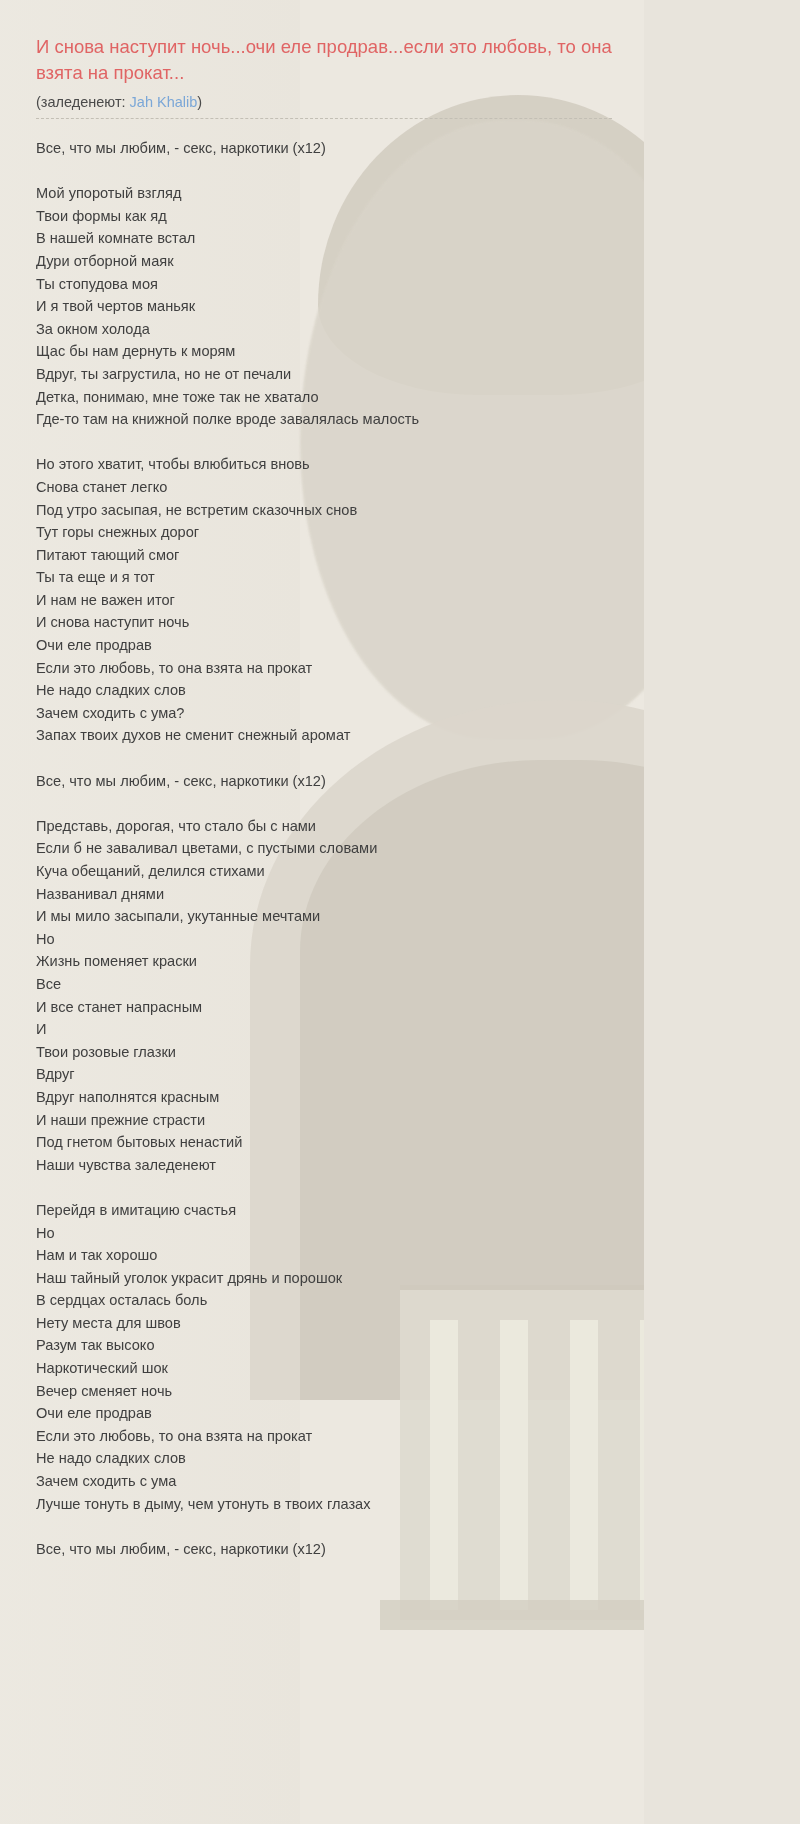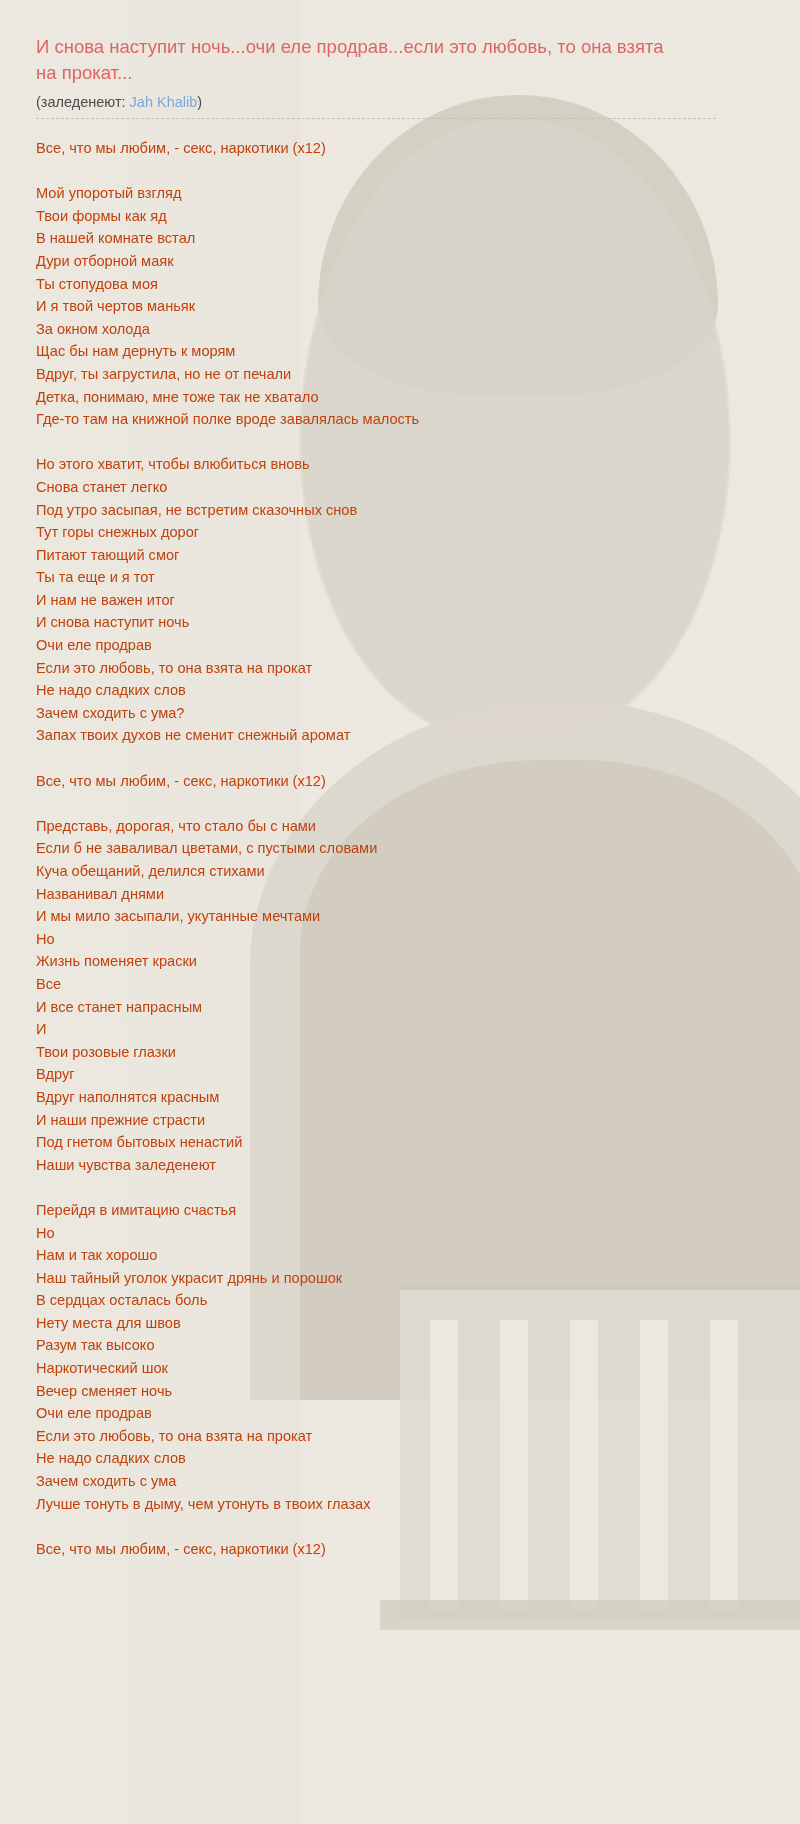--- a/index.html
+++ b/index.html
@@ -7,21 +7,21 @@
     padding: 0;
   }
   body {
     width: 800px;
     min-height: 1824px;
     background: #e8e4dc;
     font-family: "Liberation Sans", sans-serif;
   }
   .page {
     position: relative;
-    width: 800px;
+    width: 644px;
     min-height: 1824px;
     overflow: hidden;
     background: #ece8e0;
   }
   
   .bg-art {
     position: absolute;
     left: 0;
     top: 0;
     width: 800px;
@@ -142,21 +142,21 @@
   }
   .divider {
     border: 0;
     border-top: 1px dashed #c3bfb5;
     margin: 4px 0 18px 0;
     max-width: 680px;
   }
   .lyrics {
     font-size: 14.6px;
     line-height: 22.6px;
-    color: #c2410c;
+    color: #404040;
     white-space: pre-wrap;
     word-wrap: break-word;
     max-width: 700px;
   }
 </style>
 </head>
 <body>
 
 <div class="page">
 

